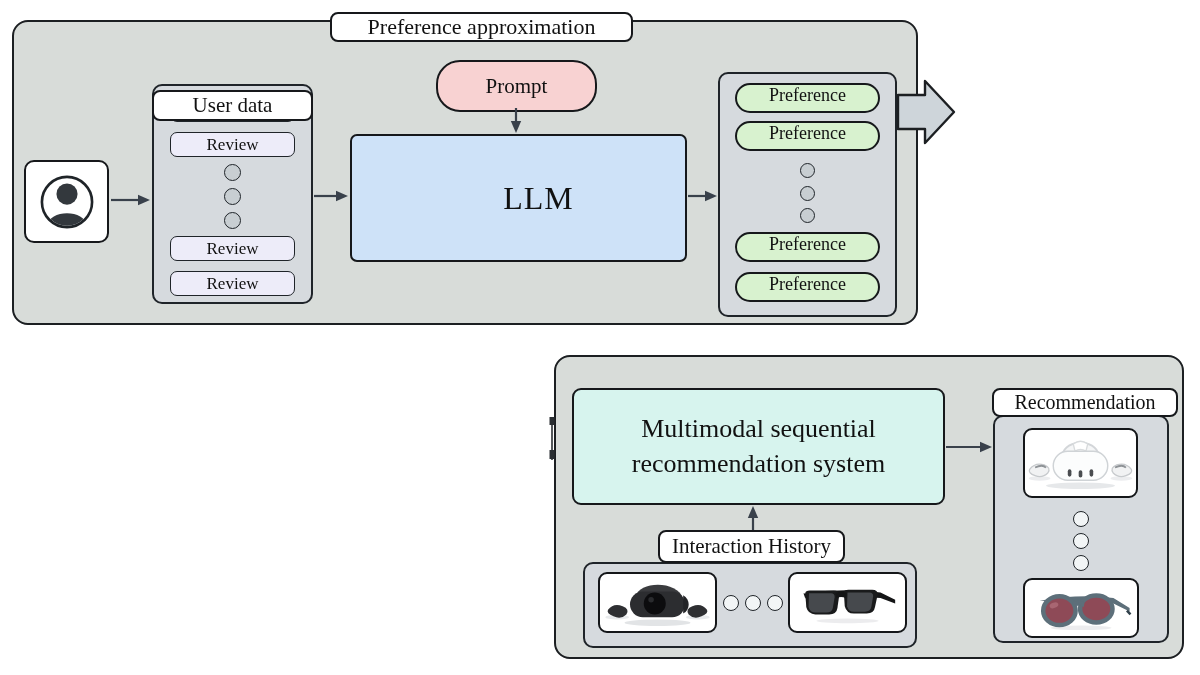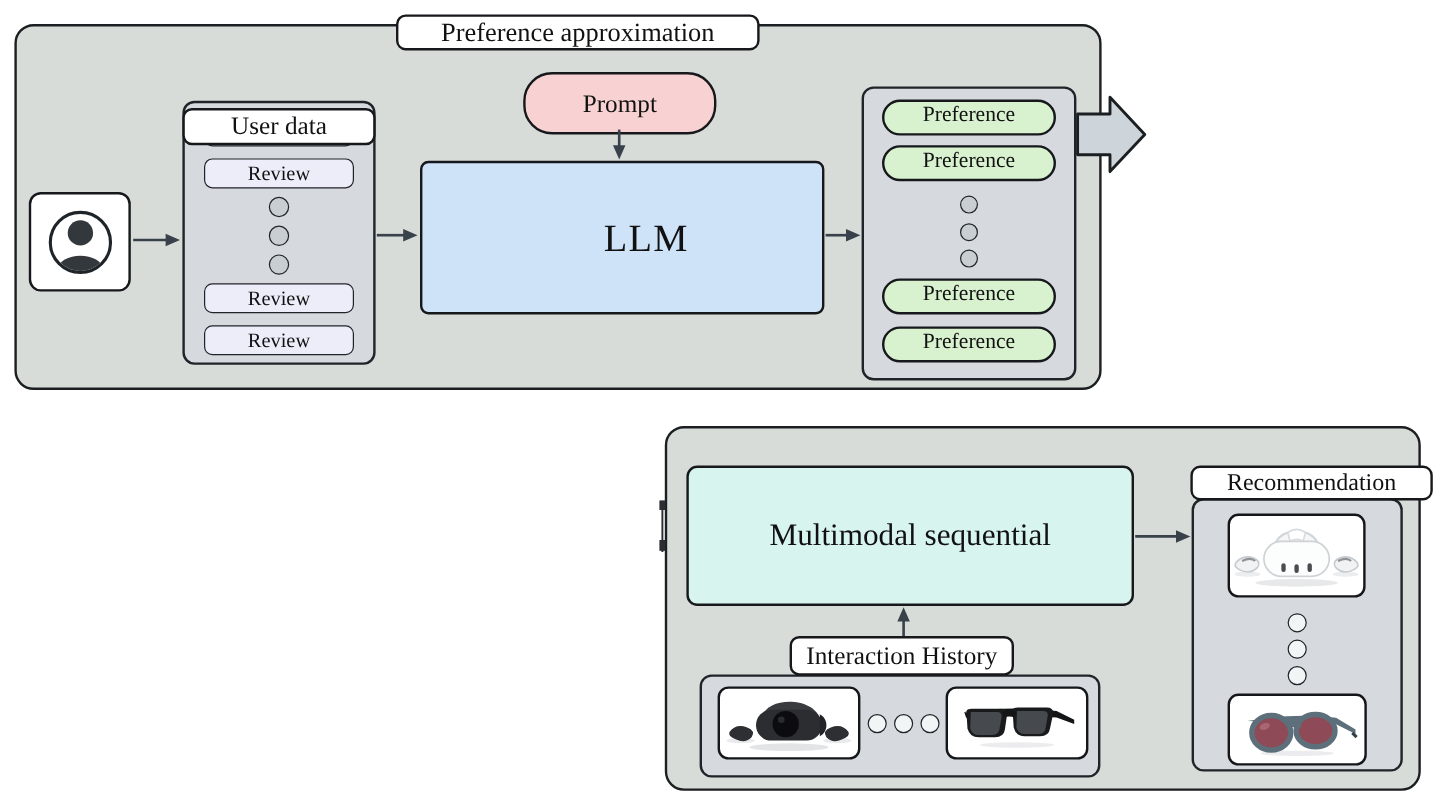--- a/index.html
+++ b/index.html
@@ -132,20 +132,21 @@
   </div>
   <div class="abs pill-pref" style="left:735px;top:272px;width:145px;height:30px;">
     <span>Preference</span>
   </div>
 
   <div class="abs group" style="left:554px;top:355px;width:630px;height:304px;"></div>
 
 
   <div class="abs node recsys" style="left:572px;top:388px;width:373px;height:117px;">
     <div>Multimodal sequential</div>
+    <div>recommendation system</div>
   </div>
 
   <div class="abs panel" style="left:583px;top:562px;width:334px;height:86px;"></div>
   <div class="abs titlebox" style="left:658px;top:530px;width:187px;height:33px;">
     <span>Interaction History</span>
   </div>
 
   <div class="abs card" style="left:598px;top:572px;width:119px;height:61px;">
     <svg width="113" height="55" viewBox="0 0 120 60">
       <ellipse cx="60" cy="52" rx="36" ry="3.5" fill="#e2e4e6"></ellipse>
@@ -170,21 +171,21 @@
       <path d="M14 20 q0 -3 5 -3 h26 q6 0 6 5 l-2 14 q-1 7 -9 7 h-15 q-8 0 -10 -8 Z" fill="#191a1b"></path>
       <path d="M56 19 q0 -3 5 -3 h26 q6 0 6 5 l-3 14 q-1 7 -9 7 h-14 q-8 0 -10 -8 Z" fill="#191a1b"></path>
       <path d="M18 20 h24 q4 0 4 4 l-2 12 q-1 5 -7 5 h-12 q-6 0 -7.5 -6 Z" fill="#46494d"></path>
       <path d="M60 19 h24 q4 0 4 4 l-2 12 q-1 5 -7 5 h-12 q-6 0 -7.5 -6 Z" fill="#46494d"></path>
       <path d="M47 20 q6 -3 12 0 l-1 5 q-5 -2 -10 0 Z" fill="#141516"></path>
       <ellipse cx="60" cy="50" rx="34" ry="2.5" fill="#ececee"></ellipse>
     </svg>
   </div>
 
   <div class="abs panel" style="left:993px;top:415px;width:176px;height:228px;"></div>
-  <div class="abs titlebox" style="left:992px;top:388px;width:202px;height:29px;font-size:20px;">
+  <div class="abs titlebox" style="left:992px;top:388px;width:186px;height:29px;font-size:20px;">
     <span>Recommendation</span>
   </div>
 
   <div class="abs card" style="left:1023px;top:428px;width:115px;height:70px;">
     <svg width="109" height="64" viewBox="0 0 120 70">
       <ellipse cx="60" cy="60" rx="38" ry="3.5" fill="#e6e8ea"></ellipse>
       <ellipse cx="15" cy="52" rx="12" ry="2.5" fill="#ecedef"></ellipse>
       <ellipse cx="105" cy="52" rx="12" ry="2.5" fill="#ecedef"></ellipse>
       <path d="M40 26 C44 8 76 8 80 26" fill="#f5f6f7" stroke="#d3d6d9" stroke-width="2"></path>
       <path d="M52 14 q8 -6 16 0 l-2 8 q-6 -4 -12 0 Z" fill="#fff" stroke="#d8dbdd" stroke-width="1.5"></path>

